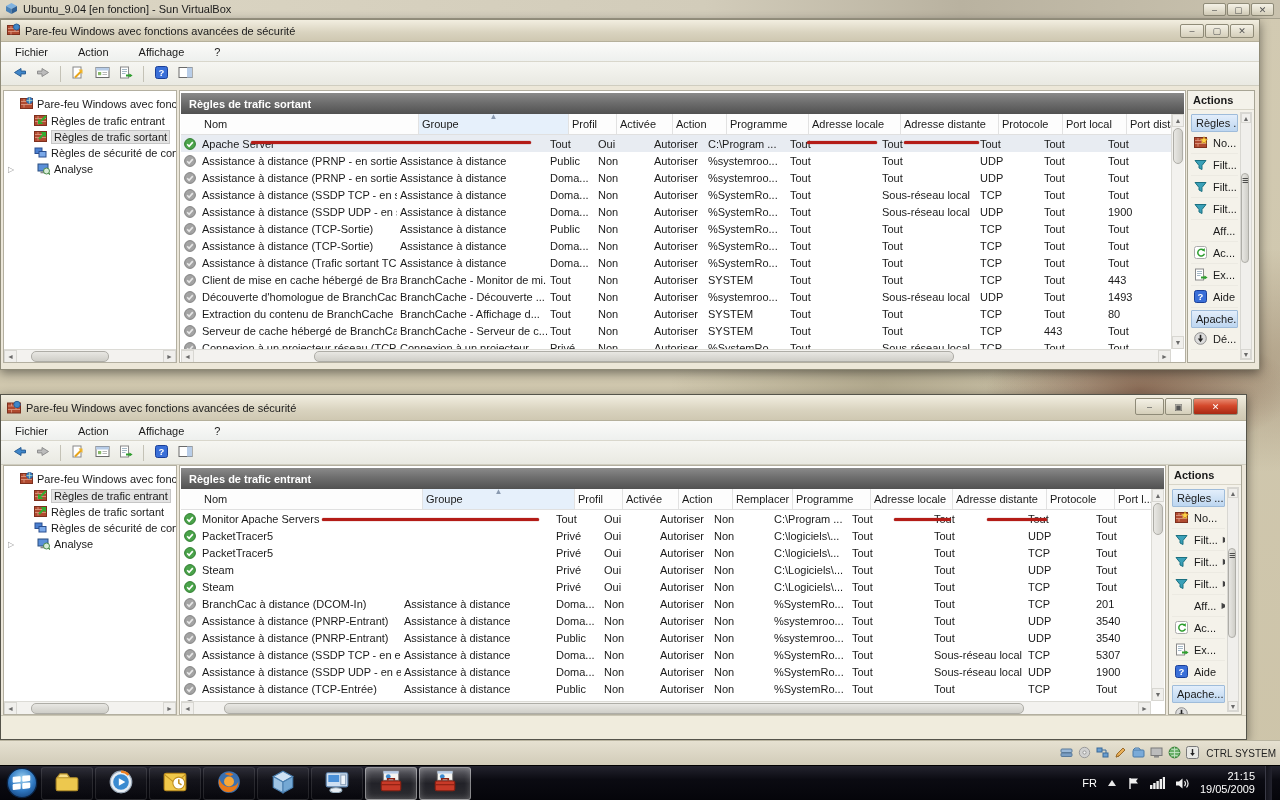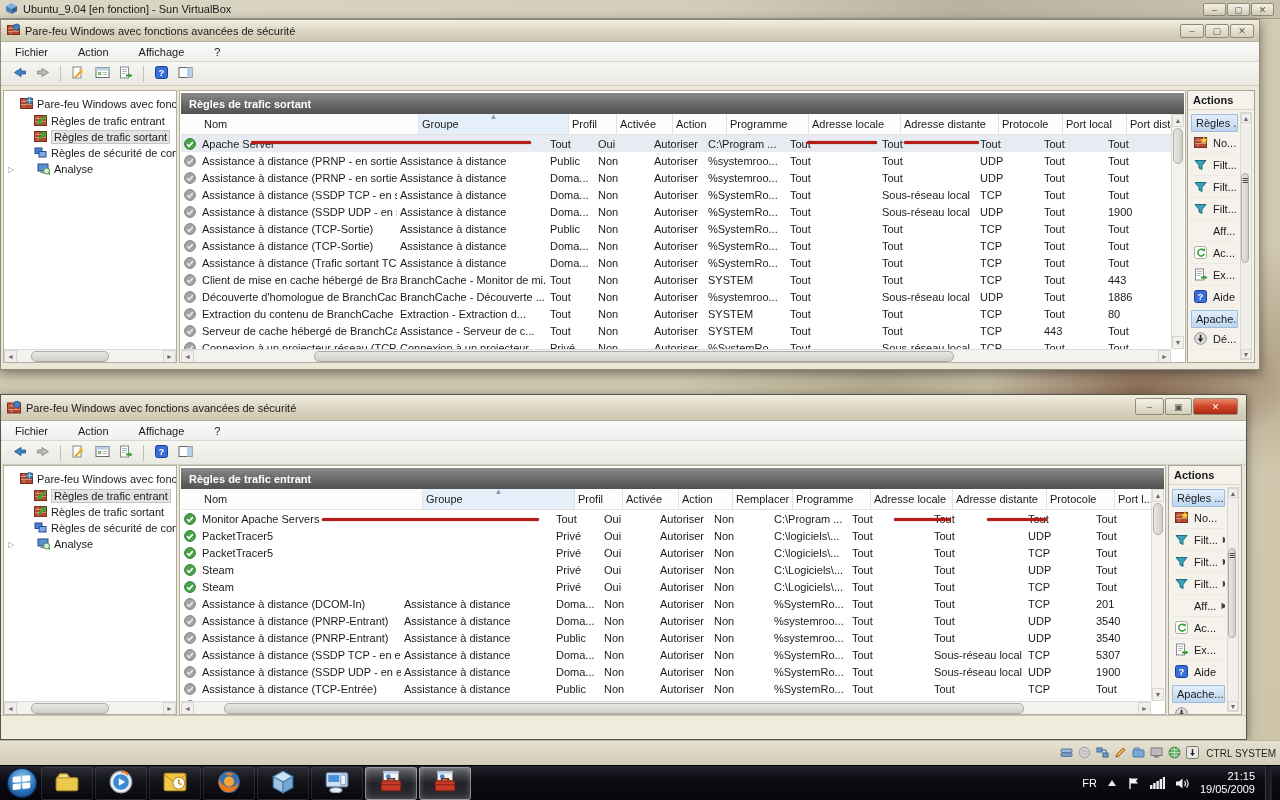--- a/index.html
+++ b/index.html
@@ -471,50 +471,50 @@
             <span class="cell" style="width: 198px;">Découverte d'homologue de BranchCac...</span>
             <span class="cell" style="width: 150px;">BranchCache - Découverte ...</span>
             <span class="cell" style="width: 48px;">Tout</span>
             <span class="cell" style="width: 56px;">Non</span>
             <span class="cell" style="width: 54px;">Autoriser</span>
             <span class="cell" style="width: 82px;">%systemroo...</span>
             <span class="cell" style="width: 92px;">Tout</span>
             <span class="cell" style="width: 98px;">Sous-réseau local</span>
             <span class="cell" style="width: 64px;">UDP</span>
             <span class="cell" style="width: 64px;">Tout</span>
-            <span class="cell" style="width: 70px;">1886</span>
+            <span class="cell" style="width: 70px;">1493</span>
           </div>
           <div class="trow">
             <span class="rowico">
               <svg width="12" height="12">
                 <circle cx="6" cy="6" r="5.4" fill="#a3a3a3" stroke="#828282"></circle>
                 <path d="M3.2 6.3l1.9 2 3.7-4.2" stroke="#e8e8e8" stroke-width="1.6" fill="none"></path>
               </svg>
             </span>
             <span class="cell" style="width: 198px;">Extraction du contenu de BranchCache (...</span>
-            <span class="cell" style="width: 150px;">Extraction - Extraction d...</span>
+            <span class="cell" style="width: 150px;">BranchCache - Affichage d...</span>
             <span class="cell" style="width: 48px;">Tout</span>
             <span class="cell" style="width: 56px;">Non</span>
             <span class="cell" style="width: 54px;">Autoriser</span>
             <span class="cell" style="width: 82px;">SYSTEM</span>
             <span class="cell" style="width: 92px;">Tout</span>
             <span class="cell" style="width: 98px;">Tout</span>
             <span class="cell" style="width: 64px;">TCP</span>
             <span class="cell" style="width: 64px;">Tout</span>
             <span class="cell" style="width: 70px;">80</span>
           </div>
           <div class="trow">
             <span class="rowico">
               <svg width="12" height="12">
                 <circle cx="6" cy="6" r="5.4" fill="#a3a3a3" stroke="#828282"></circle>
                 <path d="M3.2 6.3l1.9 2 3.7-4.2" stroke="#e8e8e8" stroke-width="1.6" fill="none"></path>
               </svg>
             </span>
             <span class="cell" style="width: 198px;">Serveur de cache hébergé de BranchCac...</span>
-            <span class="cell" style="width: 150px;">Assistance - Serveur de c...</span>
+            <span class="cell" style="width: 150px;">BranchCache - Serveur de c...</span>
             <span class="cell" style="width: 48px;">Tout</span>
             <span class="cell" style="width: 56px;">Non</span>
             <span class="cell" style="width: 54px;">Autoriser</span>
             <span class="cell" style="width: 82px;">SYSTEM</span>
             <span class="cell" style="width: 92px;">Tout</span>
             <span class="cell" style="width: 98px;">Tout</span>
             <span class="cell" style="width: 64px;">TCP</span>
             <span class="cell" style="width: 64px;">443</span>
             <span class="cell" style="width: 70px;">Tout</span>
           </div>
@@ -910,21 +910,21 @@
             <span class="cell" style="width: 68px;">TCP</span>
             <span class="cell" style="width: 50px;">Tout</span>
           </div>
           <div class="trow">
             <span class="rowico">
               <svg width="12" height="12">
                 <circle cx="6" cy="6" r="5.4" fill="#a3a3a3" stroke="#828282"></circle>
                 <path d="M3.2 6.3l1.9 2 3.7-4.2" stroke="#e8e8e8" stroke-width="1.6" fill="none"></path>
               </svg>
             </span>
-            <span class="cell" style="width: 202px;">Assistance à distance (DCOM-In)</span>
+            <span class="cell" style="width: 202px;">BranchCac à distance (DCOM-In)</span>
             <span class="cell" style="width: 152px;">Assistance à distance</span>
             <span class="cell" style="width: 48px;">Doma...</span>
             <span class="cell" style="width: 56px;">Non</span>
             <span class="cell" style="width: 54px;">Autoriser</span>
             <span class="cell" style="width: 60px;">Non</span>
             <span class="cell" style="width: 78px;">%SystemRo...</span>
             <span class="cell" style="width: 82px;">Tout</span>
             <span class="cell" style="width: 94px;">Tout</span>
             <span class="cell" style="width: 68px;">TCP</span>
             <span class="cell" style="width: 50px;">201</span>

